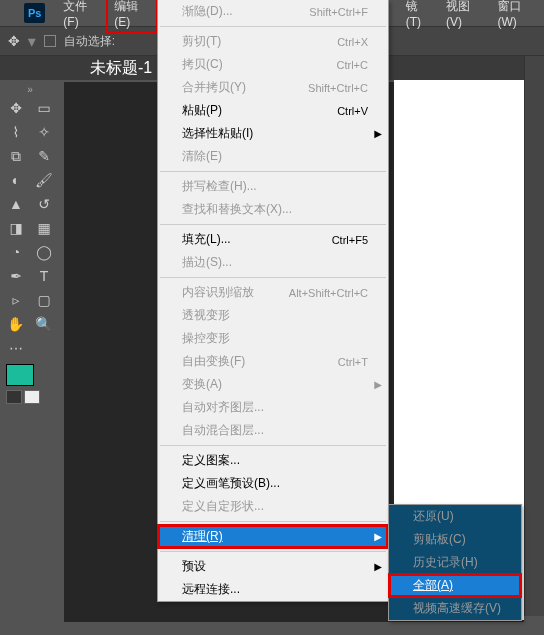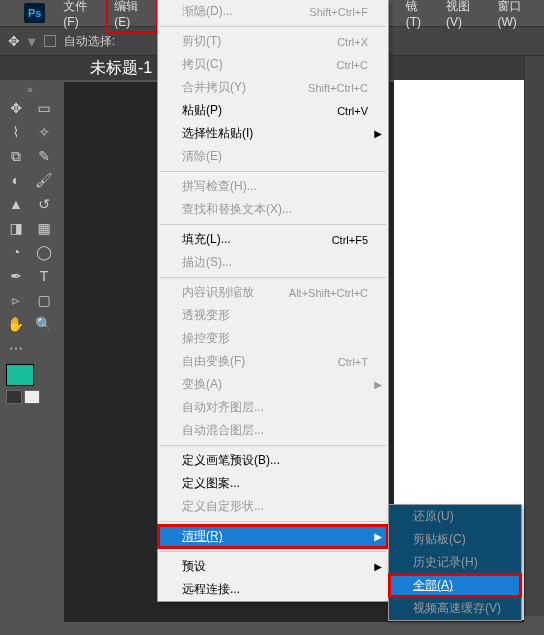--- a/index.html
+++ b/index.html
@@ -167,24 +167,24 @@
       <span class="submenu-arrow">▶</span>
     </div>
     <div class="menu-row disabled">
       <span>自动对齐图层...</span>
     </div>
     <div class="menu-row disabled">
       <span>自动混合图层...</span>
     </div>
     <div class="menu-sep"></div>
     <div class="menu-row">
+      <span>定义图案...</span>
+    </div>
+    <div class="menu-row">
       <span>定义画笔预设(B)...</span>
-    </div>
-    <div class="menu-row">
-      <span>定义图案...</span>
     </div>
     <div class="menu-row disabled">
       <span>定义自定形状...</span>
     </div>
     <div class="menu-sep"></div>
     <div class="menu-row highlighted red-border">
       <span>清理(R)</span>
       <span class="submenu-arrow">▶</span>
     </div>
     <div class="menu-sep"></div>

